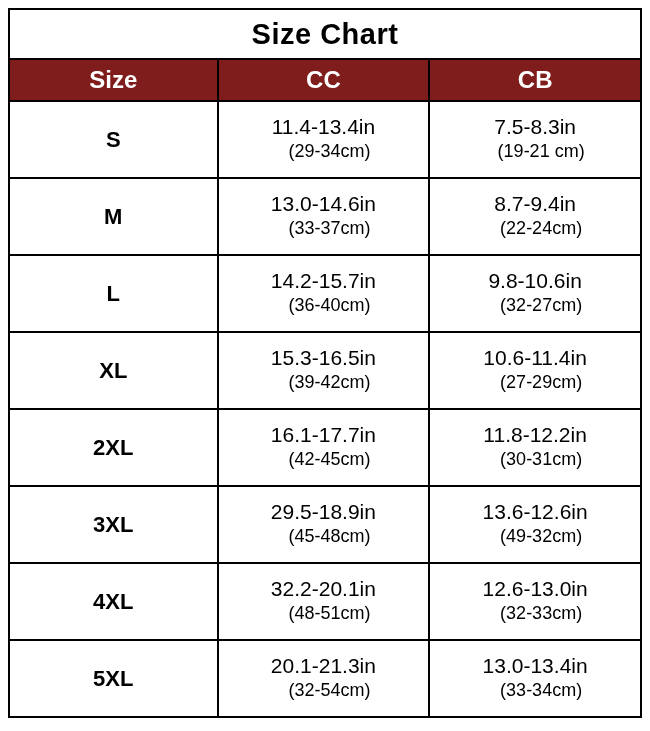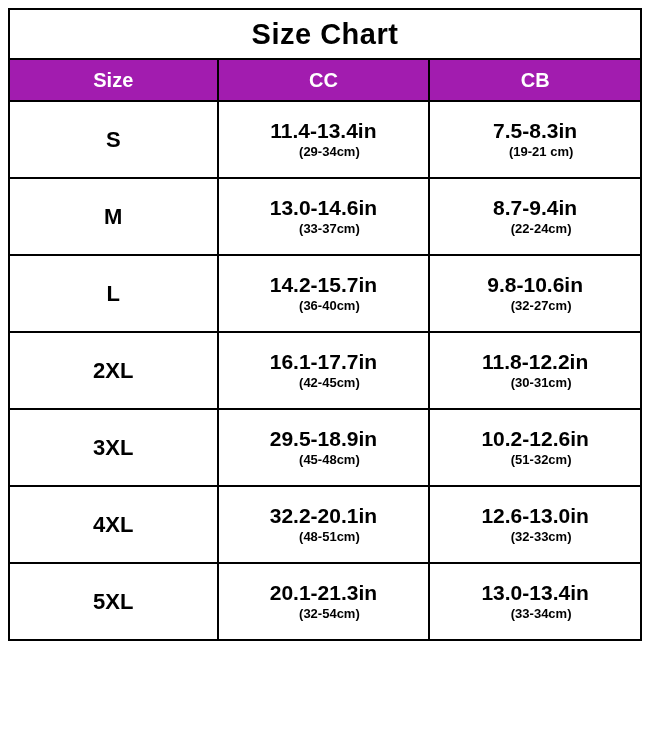--- a/index.html
+++ b/index.html
@@ -39,42 +39,42 @@
     background: #ffffff;
     height: 48px;
   }
   .title-text {
     font-size: 29px;
     font-weight: bold;
     letter-spacing: 0.5px;
     color: #000000;
   }
   thead tr.header-row th {
-    background: #a21caf;
+    background: #7f1d1d;
     color: #ffffff;
     height: 40px;
-    font-size: 20px;
+    font-size: 24px;
     font-weight: bold;
   }
   tbody tr {
     height: 77px;
   }
   .size-label {
     font-size: 22px;
     font-weight: bold;
   }
   .meas-main {
     font-size: 21px;
-    font-weight: bold;
+    font-weight: normal;
     line-height: 1.15;
     display: block;
   }
   .meas-sub {
-    font-size: 13px;
-    font-weight: bold;
+    font-size: 18px;
+    font-weight: normal;
     line-height: 1.35;
     display: block;
     padding-left: 12px;
   }
   col.c-size { width: 33%; }
   col.c-cc { width: 33.5%; }
   col.c-cb { width: 33.5%; }
 </style>
 </head>
 <body>
@@ -126,39 +126,50 @@
         <td>
           <span class="meas-main">14.2-15.7in</span>
           <span class="meas-sub">(36-40cm)</span>
         </td>
         <td>
           <span class="meas-main">9.8-10.6in</span>
           <span class="meas-sub">(32-27cm)</span>
         </td>
       </tr>
       <tr>
+        <td><span class="size-label">XL</span></td>
+        <td>
+          <span class="meas-main">15.3-16.5in</span>
+          <span class="meas-sub">(39-42cm)</span>
+        </td>
+        <td>
+          <span class="meas-main">10.6-11.4in</span>
+          <span class="meas-sub">(27-29cm)</span>
+        </td>
+      </tr>
+      <tr>
         <td><span class="size-label">2XL</span></td>
         <td>
           <span class="meas-main">16.1-17.7in</span>
           <span class="meas-sub">(42-45cm)</span>
         </td>
         <td>
           <span class="meas-main">11.8-12.2in</span>
           <span class="meas-sub">(30-31cm)</span>
         </td>
       </tr>
       <tr>
         <td><span class="size-label">3XL</span></td>
         <td>
           <span class="meas-main">29.5-18.9in</span>
           <span class="meas-sub">(45-48cm)</span>
         </td>
         <td>
-          <span class="meas-main">10.2-12.6in</span>
-          <span class="meas-sub">(51-32cm)</span>
+          <span class="meas-main">13.6-12.6in</span>
+          <span class="meas-sub">(49-32cm)</span>
         </td>
       </tr>
       <tr>
         <td><span class="size-label">4XL</span></td>
         <td>
           <span class="meas-main">32.2-20.1in</span>
           <span class="meas-sub">(48-51cm)</span>
         </td>
         <td>
           <span class="meas-main">12.6-13.0in</span>

